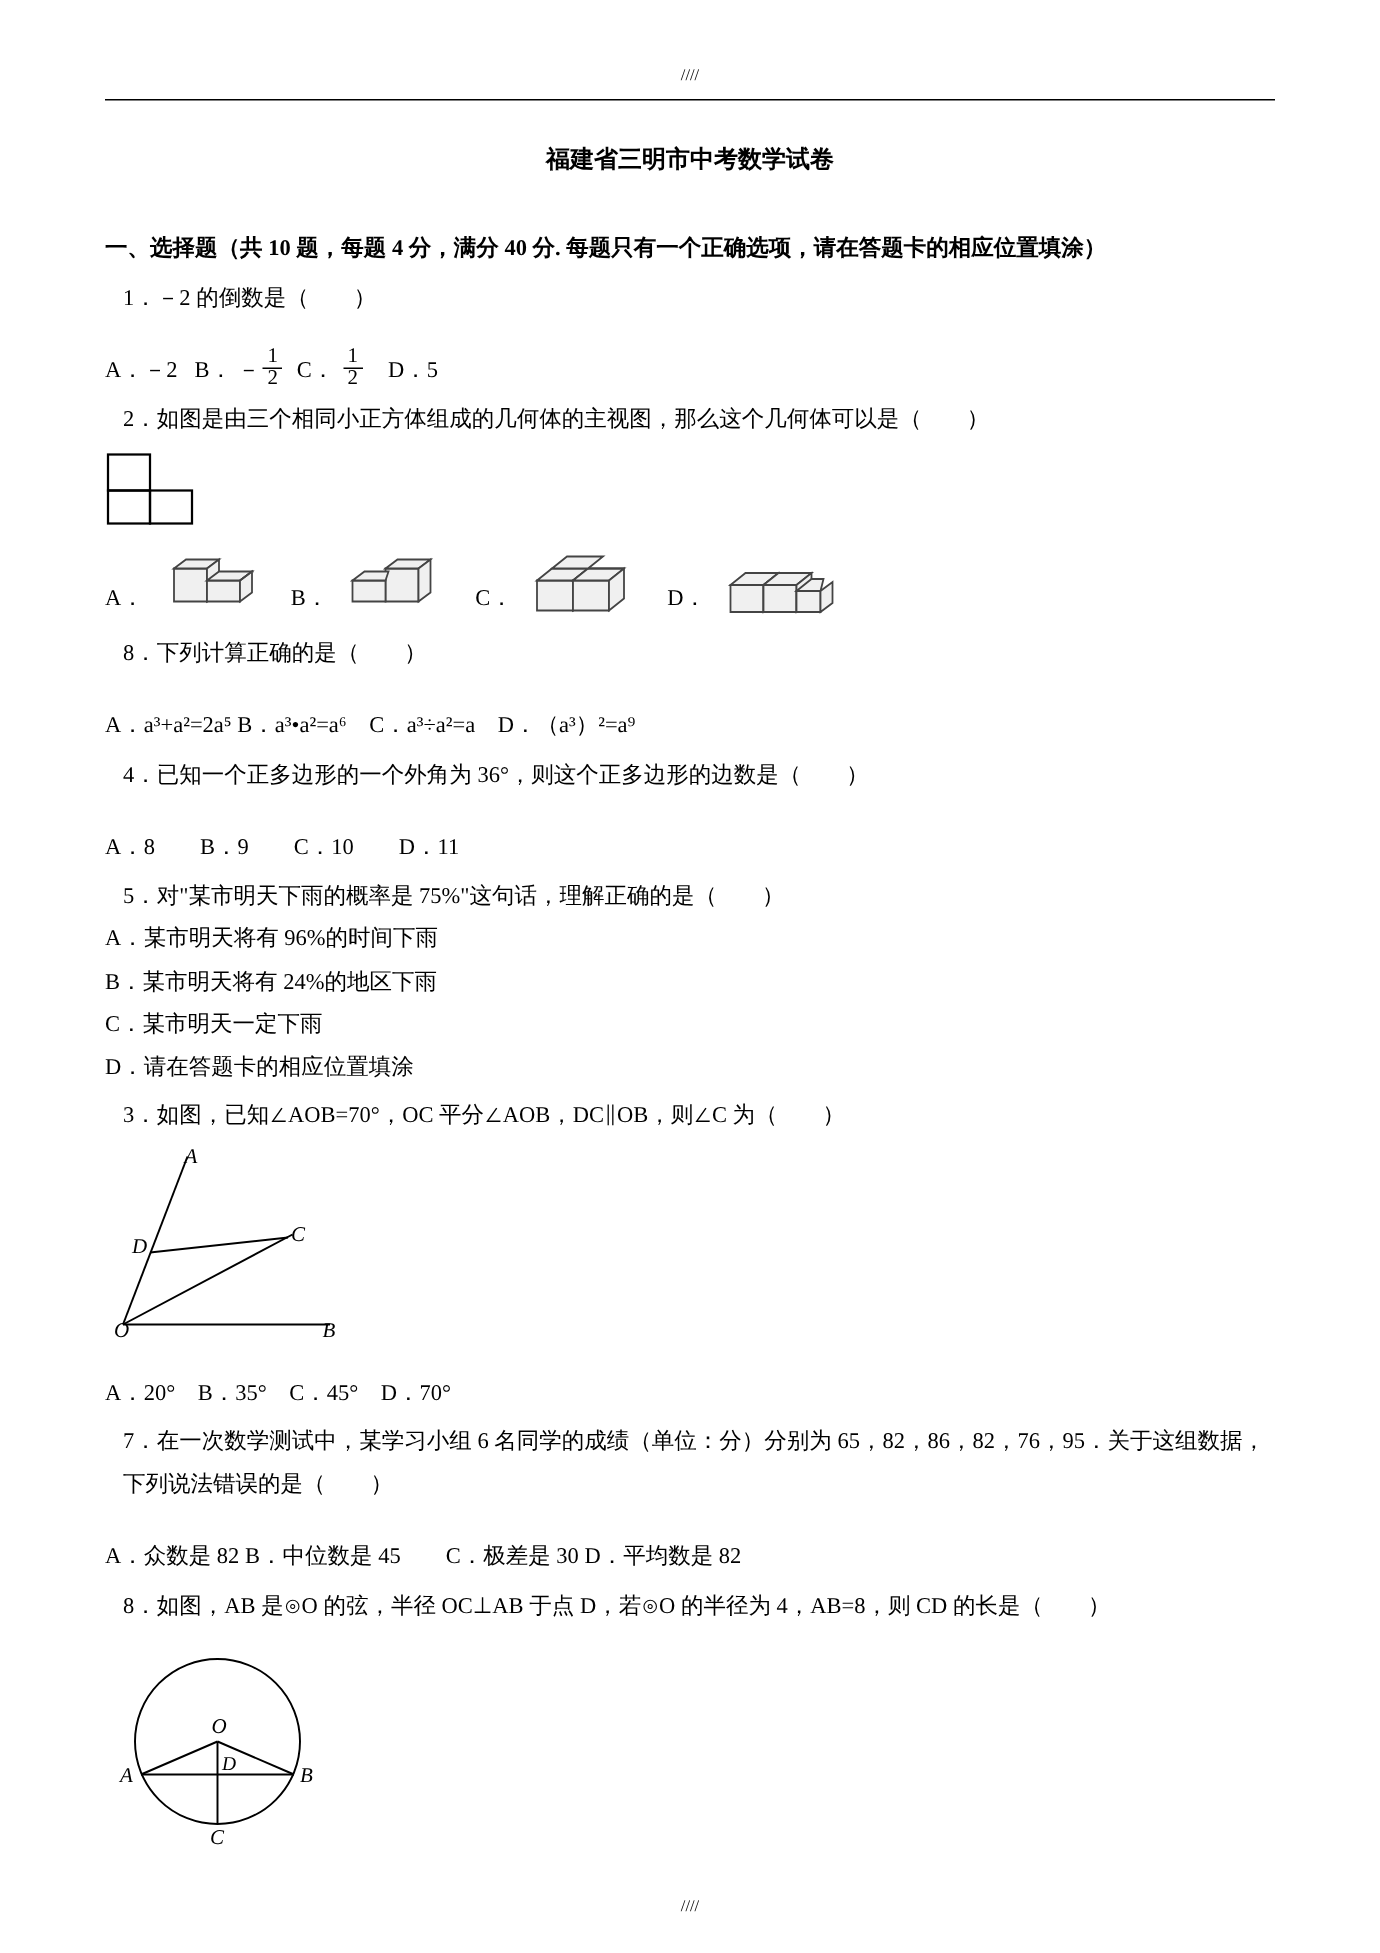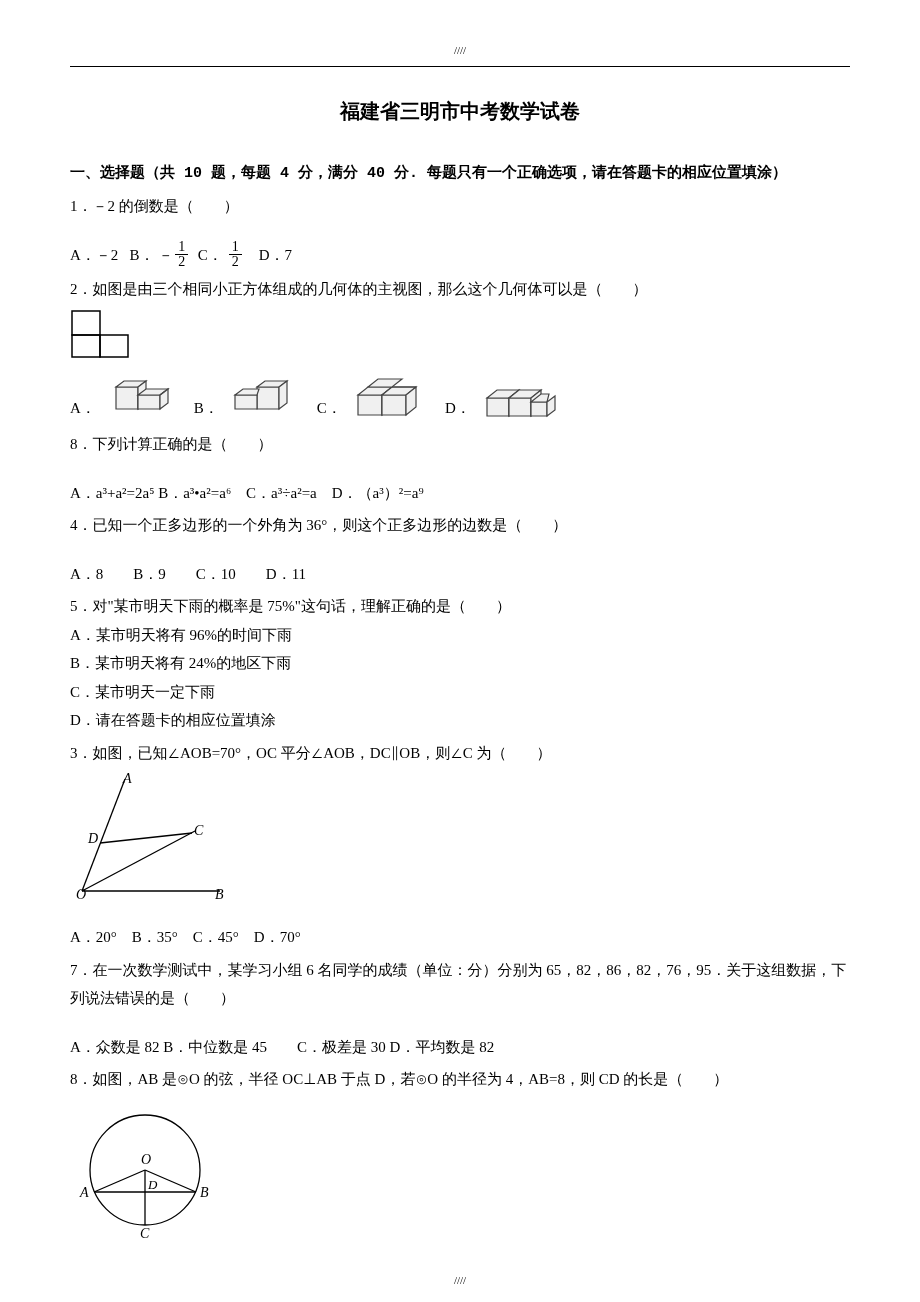--- a/index.html
+++ b/index.html
@@ -18,28 +18,27 @@
       margin-bottom: 5px;
     }
     .hr-line {
       border: none;
       border-top: 1px solid #000;
       margin-bottom: 25px;
     }
     .title {
       text-align: center;
       font-weight: bold;
-      font-size: 20px;
+      font-size: 16px;
       margin-bottom: 30px;
     }
     .section-head {
       font-weight: bold;
-      font-family: Liberation Mono, monospace;
     }
-    .q { margin-top: 4px; }
+    .q { margin-top: 4px; margin-left: 12px; }
     .opts { margin-top: 20px; }
     .frac {
       display: inline-block;
       vertical-align: middle;
       text-align: center;
       font-size: 14px;
       line-height: 1;
       margin: 0 2px;
       position: relative;
       top: -2px;
@@ -70,21 +69,21 @@
 
 <p class="section-head">一、选择题（共 10 题，每题 4 分，满分 40 分. 每题只有一个正确选项，请在答题卡的相应位置填涂）</p>
 
 <p class="q">1．－2 的倒数是（　　）</p>
 <p class="opts">
   <span>A．－2</span>&nbsp;&nbsp;
   <span>B．</span>
   <span>－</span><span class="frac"><span class="num">1</span><span class="den">2</span></span>
   &nbsp;<span>C．</span>
   <span class="frac"><span class="num">1</span><span class="den">2</span></span>
-  &nbsp;&nbsp;&nbsp;<span>D．7</span>
+  &nbsp;&nbsp;&nbsp;<span>D．5</span>
 </p>
 
 <p class="q">2．如图是由三个相同小正方体组成的几何体的主视图，那么这个几何体可以是（　　）</p>
 
 <svg class="fig" width="70" height="50">
   <rect x="2" y="2" width="28" height="24" fill="none" stroke="#000" stroke-width="1.5"></rect>
   <rect x="2" y="26" width="28" height="22" fill="none" stroke="#000" stroke-width="1.5"></rect>
   <rect x="30" y="26" width="28" height="22" fill="none" stroke="#000" stroke-width="1.5"></rect>
 </svg>
 

